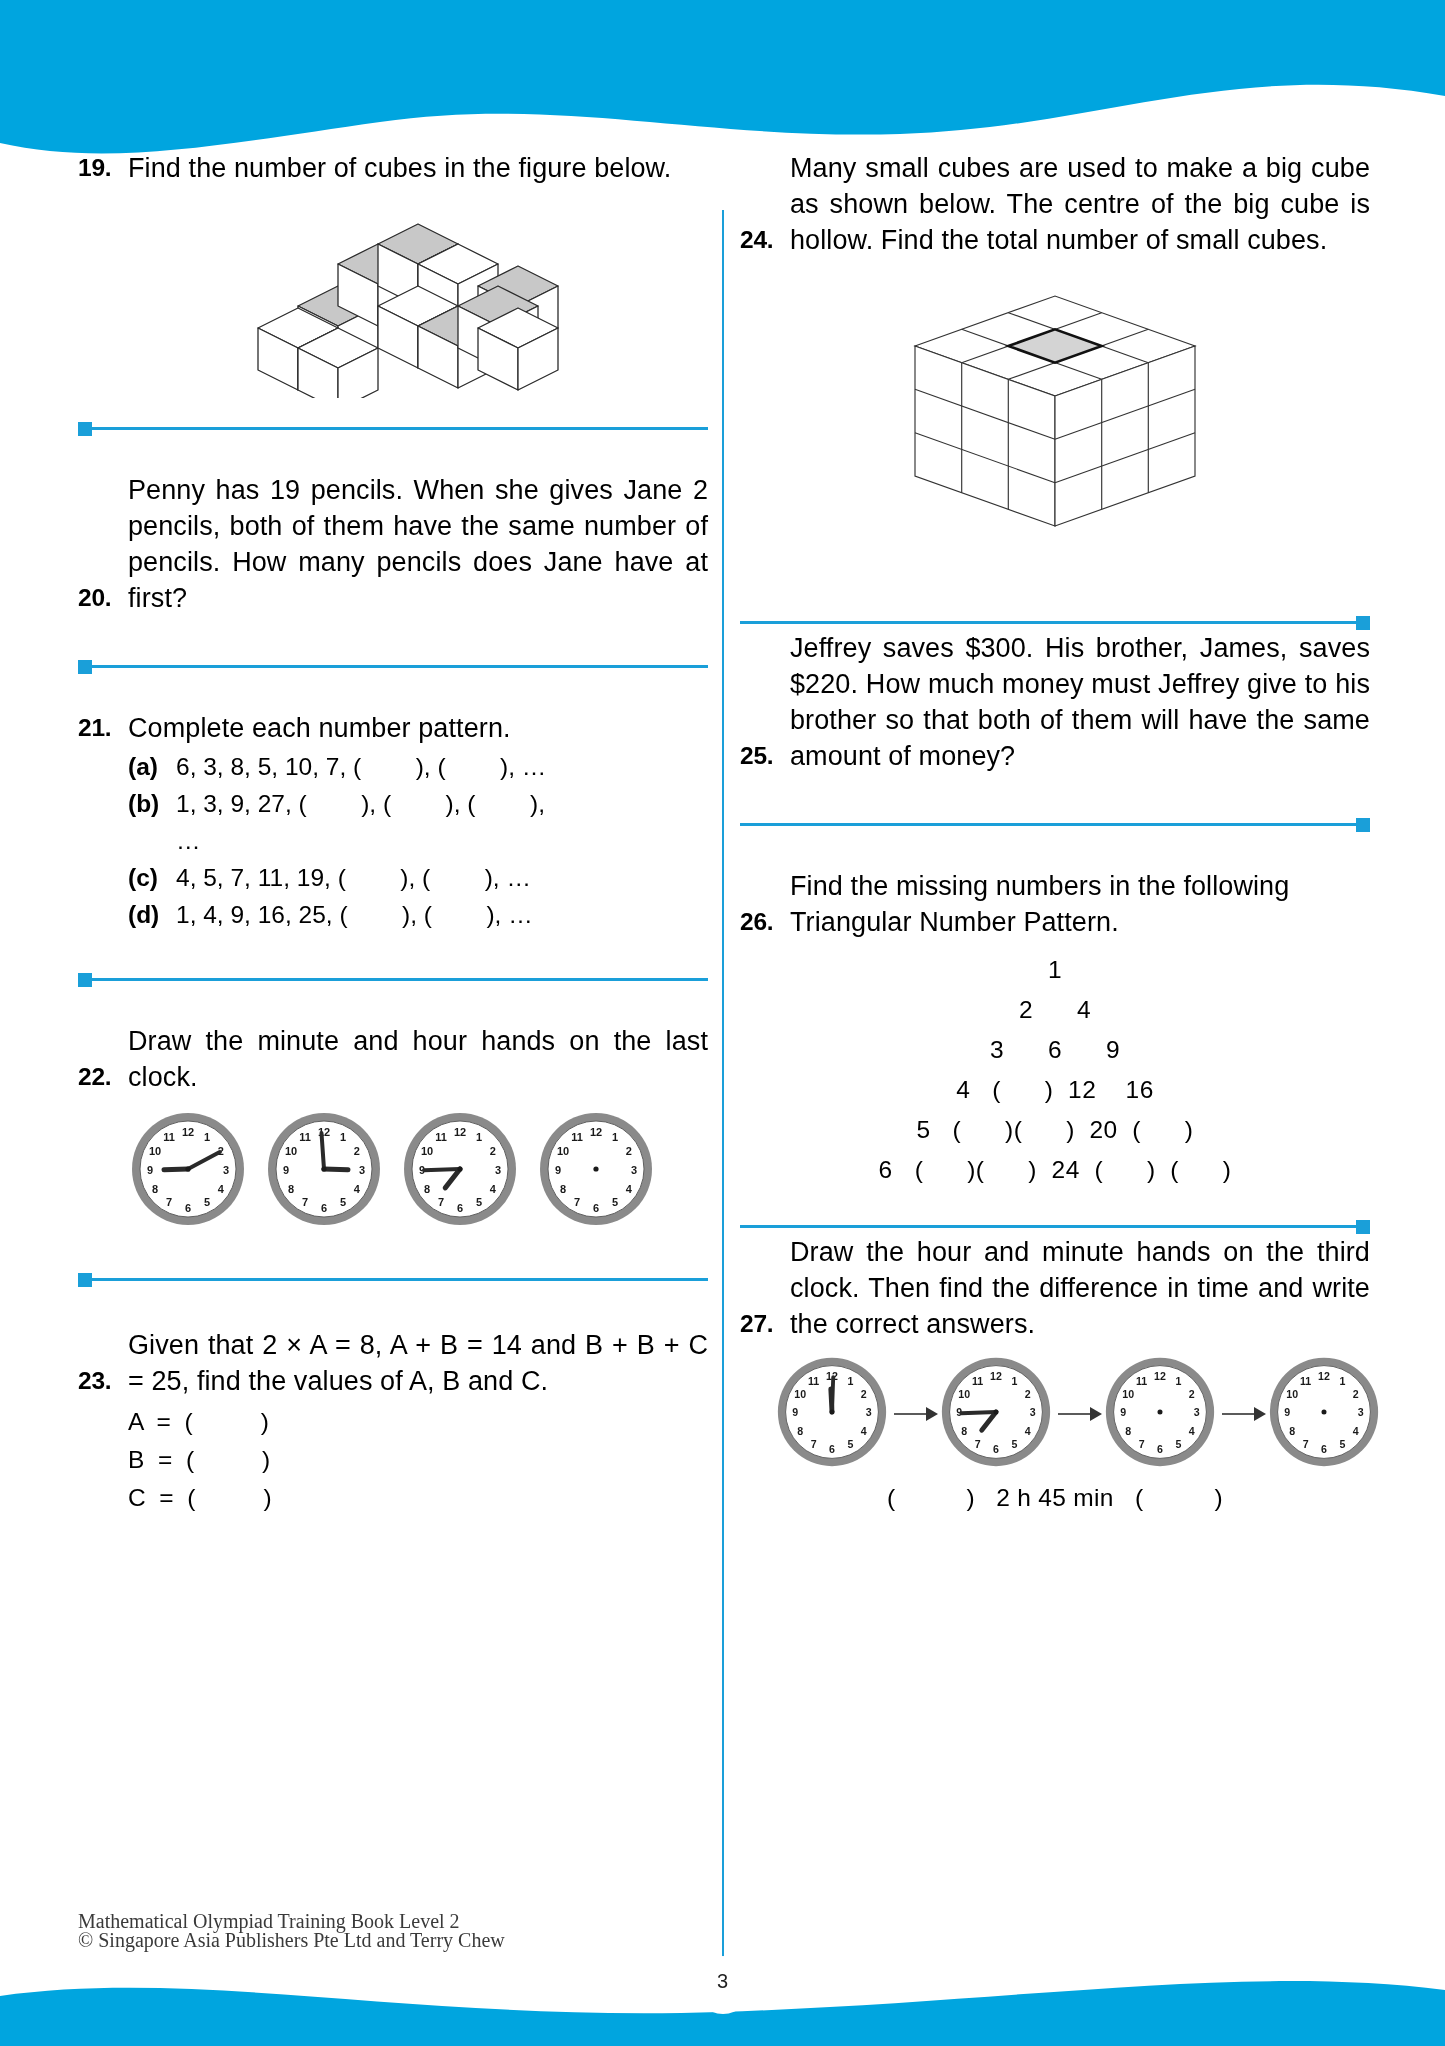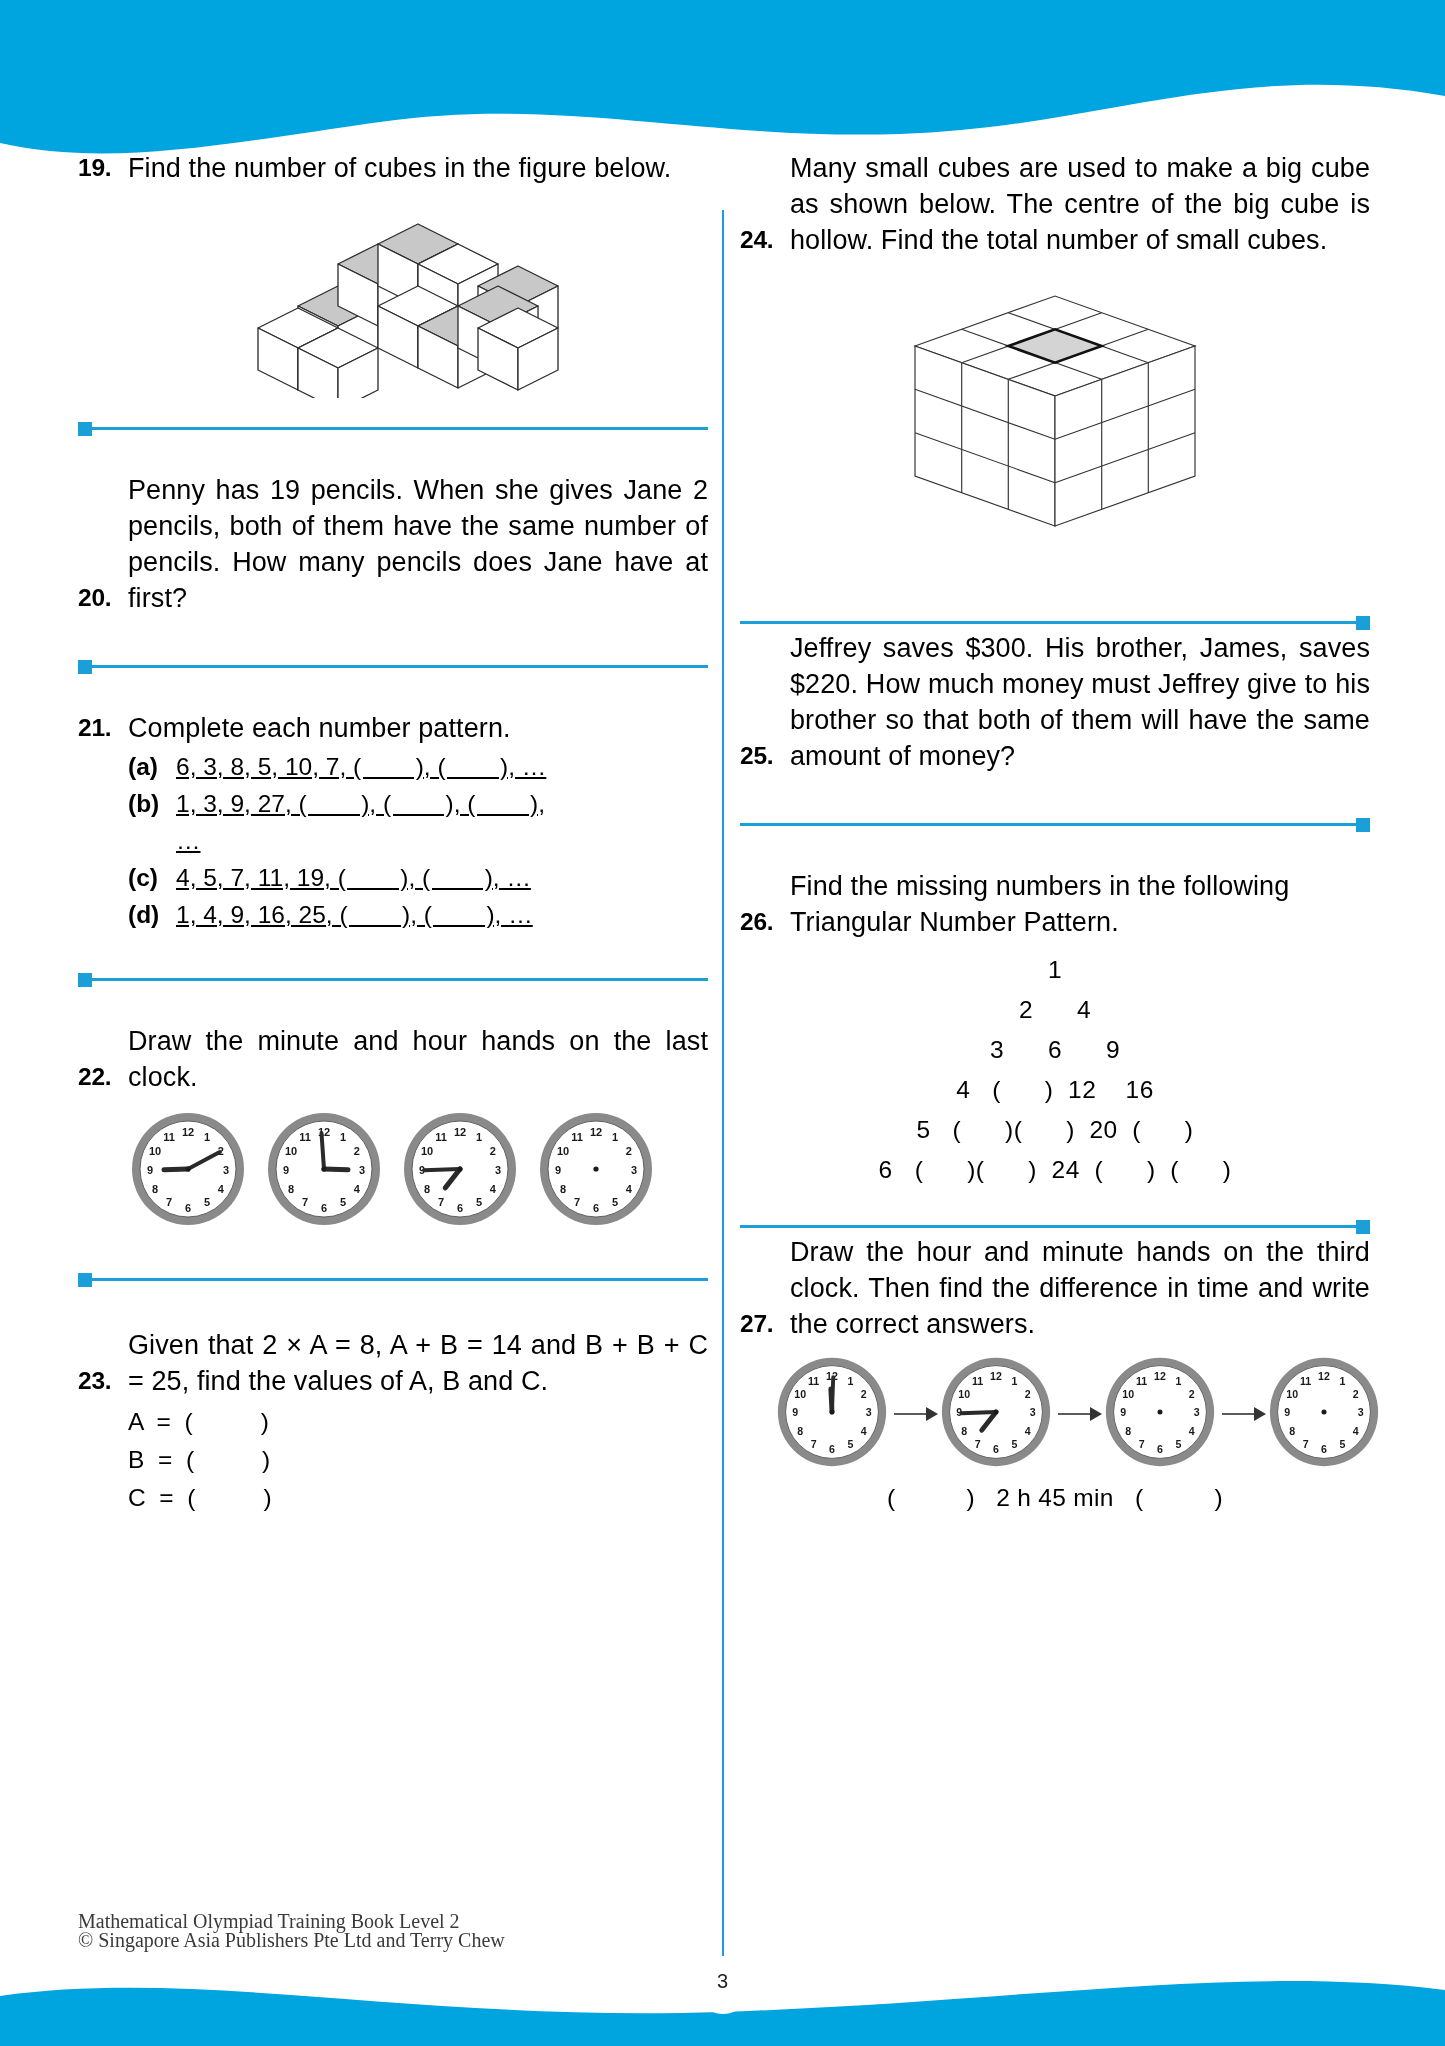--- a/index.html
+++ b/index.html
@@ -68,21 +68,21 @@
     width: 14px; height: 14px; background: #1a9fd9;
   }
   
   .sep.right .line { left: 0; right: 14px; }
   .sep.right .sq { left: auto; right: 0; }
 
   
   .sub-list { margin-top: 2px; }
   .sub-row { display: flex; align-items: flex-start; font-size: 24.5px; line-height: 37px; }
   .sub-lab { font-weight: bold; width: 48px; flex: 0 0 48px; }
-  .sub-txt { flex: 1 1 auto; white-space: pre; text-decoration: underline; }
+  .sub-txt { flex: 1 1 auto; white-space: pre; }
 
   
   .eq-line { font-size: 24.5px; line-height: 38px; white-space: pre; }
 
   
   .fig { position: relative; }
   .fig-center { text-align: center; }
 
   
   .clock-row { display: flex; align-items: center; }

